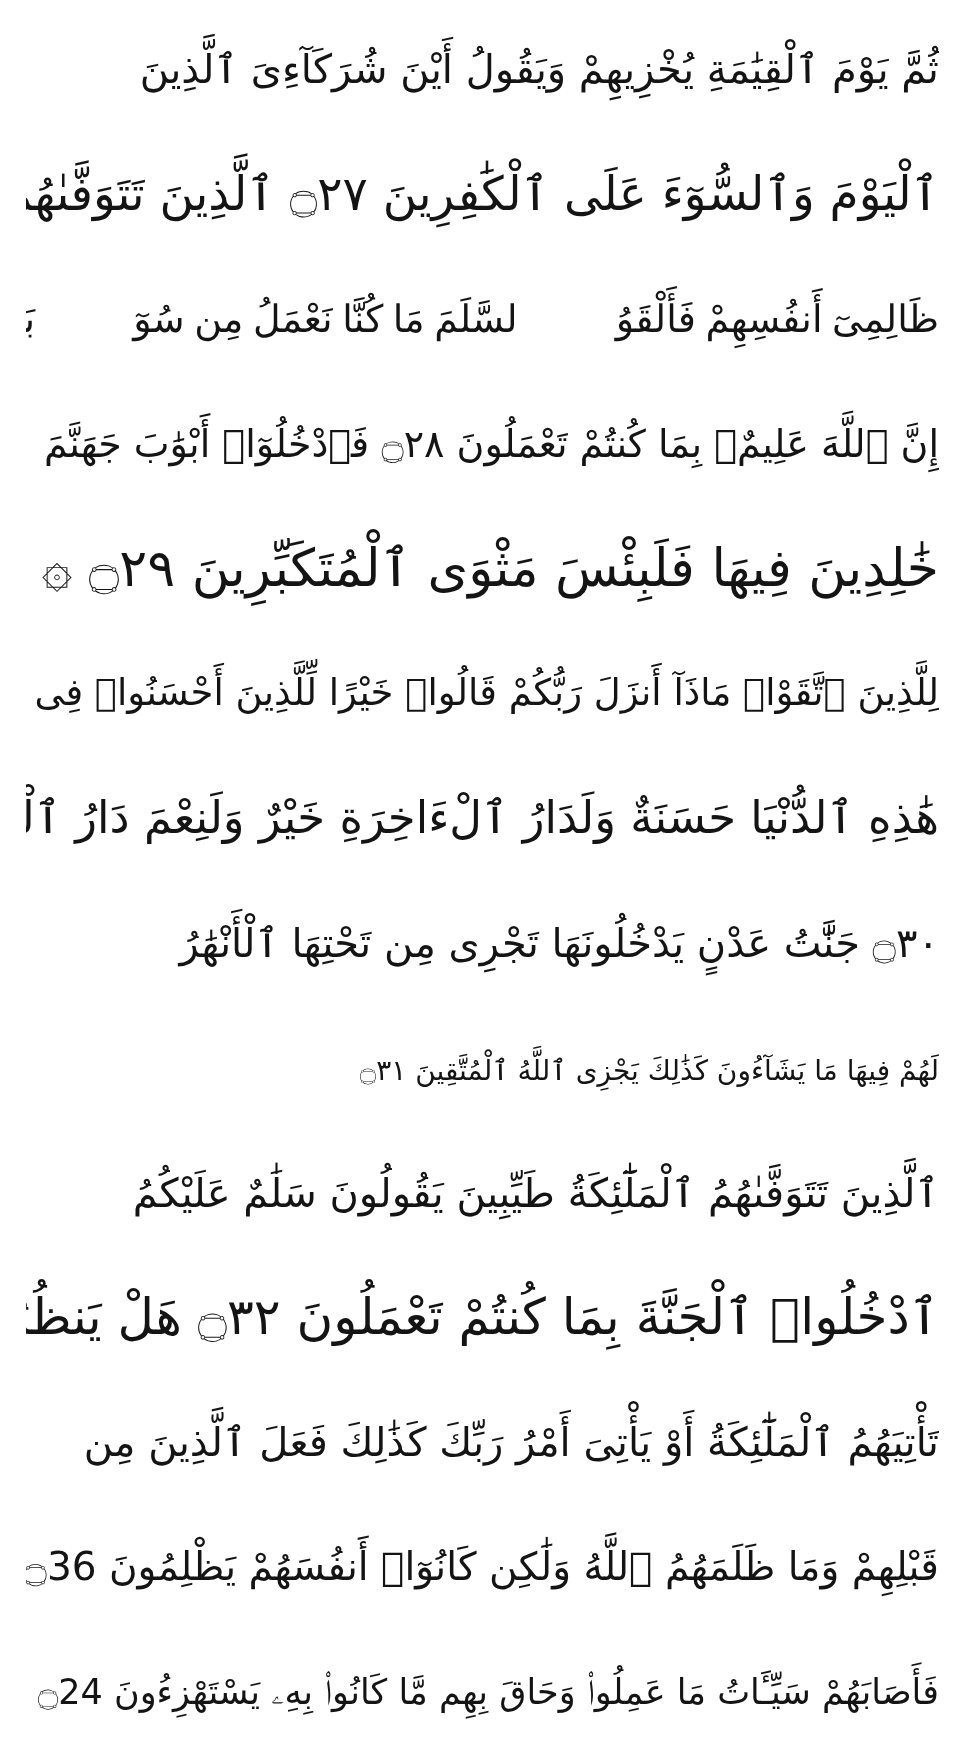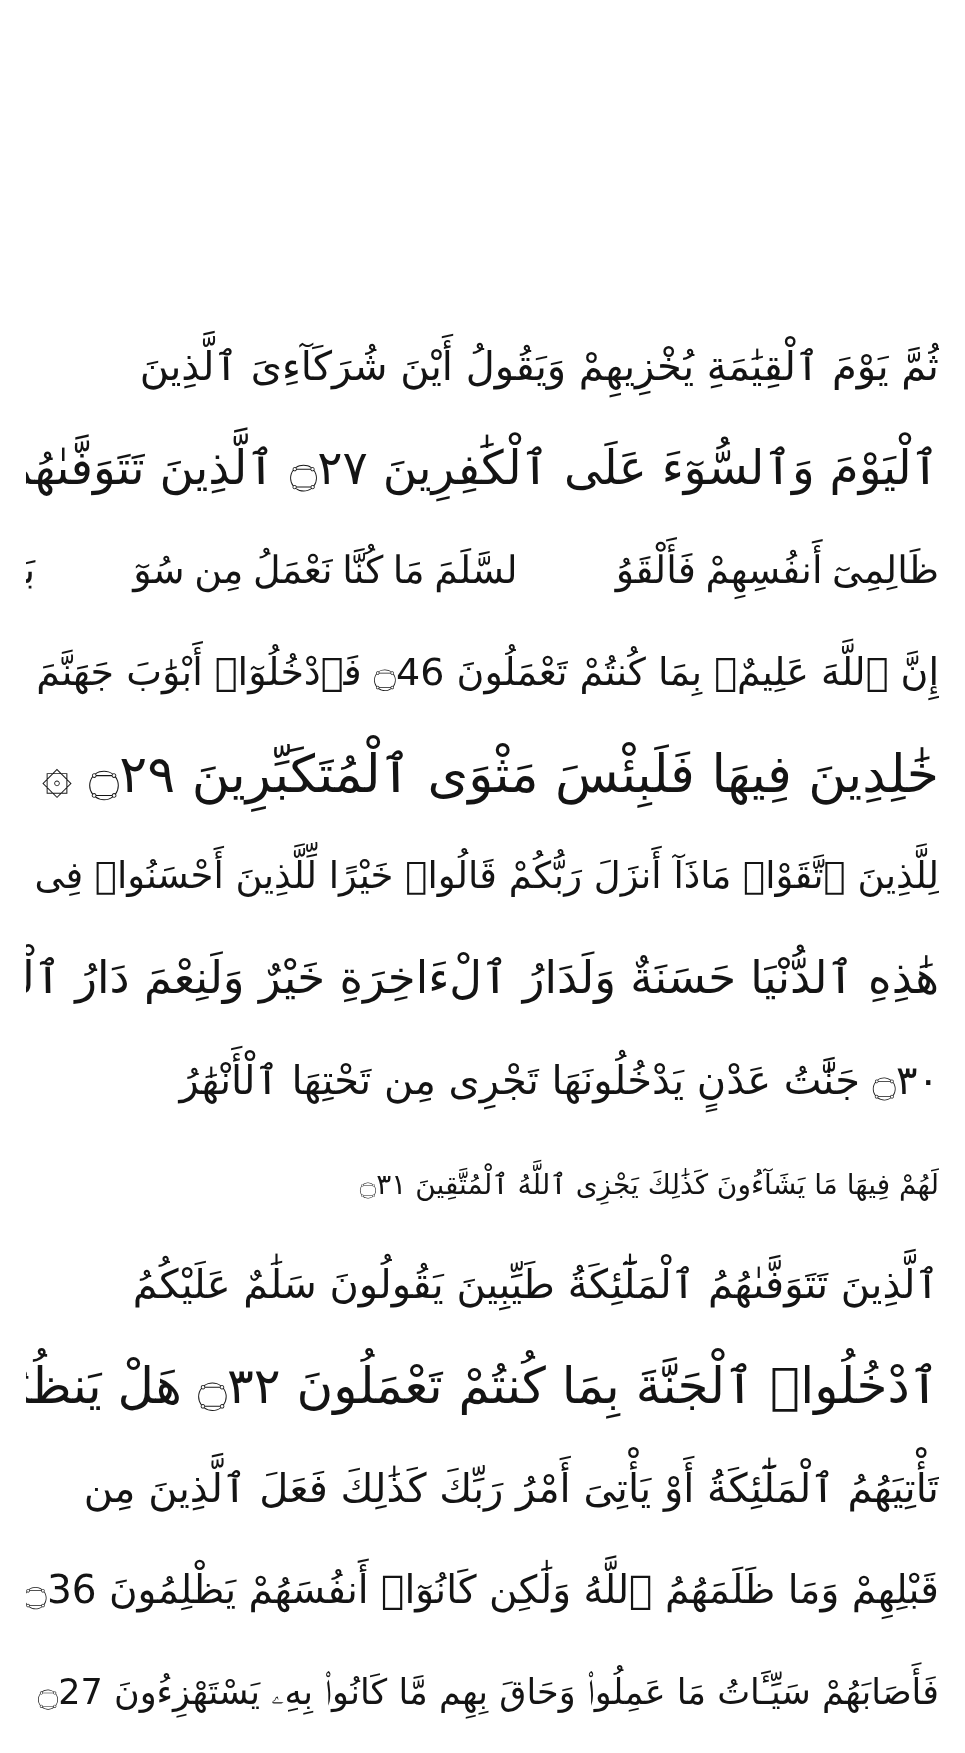--- a/index.html
+++ b/index.html
@@ -15,21 +15,21 @@
   }
   #page {
     position: relative;
     width: 965px;
     height: 1753px;
     background: #ffffff;
     box-sizing: border-box;
     padding: 18px 26px 10px 26px;
     display: flex;
     flex-direction: column;
-    justify-content: flex-end;
+    justify-content: space-between;
   }
   .line {
     direction: rtl;
     text-align: justify;
     text-align-last: justify;
     white-space: nowrap;
     color: #141414;
     font-family: "DejaVu Sans", sans-serif;
     font-size: 34px;
     height: 102px;
@@ -49,21 +49,21 @@
   <div class="line">
     <span style="font-size: 40px; letter-spacing: 1.5px;">ثُمَّ يَوْمَ ٱلْقِيَٰمَةِ يُخْزِيهِمْ وَيَقُولُ أَيْنَ شُرَكَآءِىَ ٱلَّذِينَ</span>
   </div>
   <div class="line">
     <span style="font-size: 47px;">ٱلْيَوْمَ وَٱلسُّوٓءَ عَلَى ٱلْكَٰفِرِينَ ۝٢٧ ٱلَّذِينَ تَتَوَفَّىٰهُمُ ٱلْمَلَٰٓئِكَةُ</span>
   </div>
   <div class="line">
     <span style="font-size: 38px; letter-spacing: 0.142857px; font-family: Liberation Serif, serif;">ظَالِمِىٓ أَنفُسِهِمْ فَأَلْقَوُا۟ ٱلسَّلَمَ مَا كُنَّا نَعْمَلُ مِن سُوٓءٍۭ بَلَىٰٓ</span>
   </div>
   <div class="line">
-    <span style="font-size: 38px; letter-spacing: 0.209302px;">إِنَّ ٱللَّهَ عَلِيمٌۢ بِمَا كُنتُمْ تَعْمَلُونَ ۝46 فَٱدْخُلُوٓا۟ أَبْوَٰبَ جَهَنَّمَ</span>
+    <span style="font-size: 38px; letter-spacing: 0.209302px;">إِنَّ ٱللَّهَ عَلِيمٌۢ بِمَا كُنتُمْ تَعْمَلُونَ ۝٢٨ فَٱدْخُلُوٓا۟ أَبْوَٰبَ جَهَنَّمَ</span>
   </div>
   <div class="line">
     <span style="font-size: 52px; letter-spacing: 1.89706px; margin-left: 25px;">خَٰلِدِينَ فِيهَا فَلَبِئْسَ مَثْوَى ٱلْمُتَكَبِّرِينَ ۝٢٩ ۞ وَقِيلَ</span>
   </div>
   <div class="line">
     <span style="font-size: 37px; letter-spacing: 0.0989011px;">لِلَّذِينَ ٱتَّقَوْا۟ مَاذَآ أَنزَلَ رَبُّكُمْ قَالُوا۟ خَيْرًا لِّلَّذِينَ أَحْسَنُوا۟ فِى</span>
   </div>
   <div class="line">
     <span style="font-size: 45px; letter-spacing: 0.25px;">هَٰذِهِ ٱلدُّنْيَا حَسَنَةٌ وَلَدَارُ ٱلْءَاخِرَةِ خَيْرٌ وَلَنِعْمَ دَارُ ٱلْمُتَّقِينَ</span>
   </div>
@@ -79,16 +79,16 @@
   <div class="line">
     <span style="font-size: 50px; letter-spacing: 0.217949px;">ٱدْخُلُوا۟ ٱلْجَنَّةَ بِمَا كُنتُمْ تَعْمَلُونَ ۝٣٢ هَلْ يَنظُرُونَ إِلَّآ أَن</span>
   </div>
   <div class="line">
     <span style="font-size: 40px; letter-spacing: 0.659091px;">تَأْتِيَهُمُ ٱلْمَلَٰٓئِكَةُ أَوْ يَأْتِىَ أَمْرُ رَبِّكَ كَذَٰلِكَ فَعَلَ ٱلَّذِينَ مِن</span>
   </div>
   <div class="line">
     <span style="font-size: 39px; letter-spacing: 0.0731707px;">قَبْلِهِمْ وَمَا ظَلَمَهُمُ ٱللَّهُ وَلَٰكِن كَانُوٓا۟ أَنفُسَهُمْ يَظْلِمُونَ ۝36</span>
   </div>
   <div class="line">
-    <span style="font-size: 35px; letter-spacing: 0.204301px;">فَأَصَابَهُمْ سَيِّـَٔاتُ مَا عَمِلُوا۟ وَحَاقَ بِهِم مَّا كَانُوا۟ بِهِۦ يَسْتَهْزِءُونَ ۝27</span>
+    <span style="font-size: 35px; letter-spacing: 0.204301px;">فَأَصَابَهُمْ سَيِّـَٔاتُ مَا عَمِلُوا۟ وَحَاقَ بِهِم مَّا كَانُوا۟ بِهِۦ يَسْتَهْزِءُونَ ۝24</span>
   </div>
 
 </div>
 
 </body></html>

